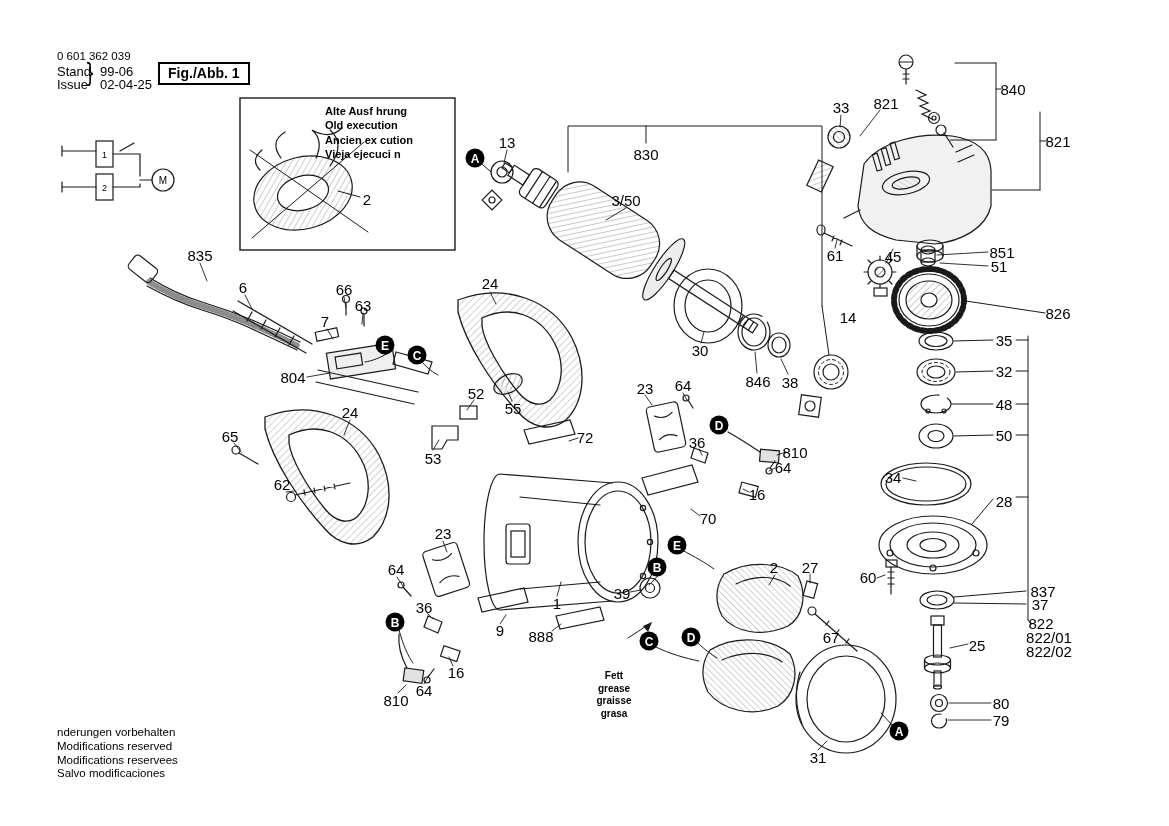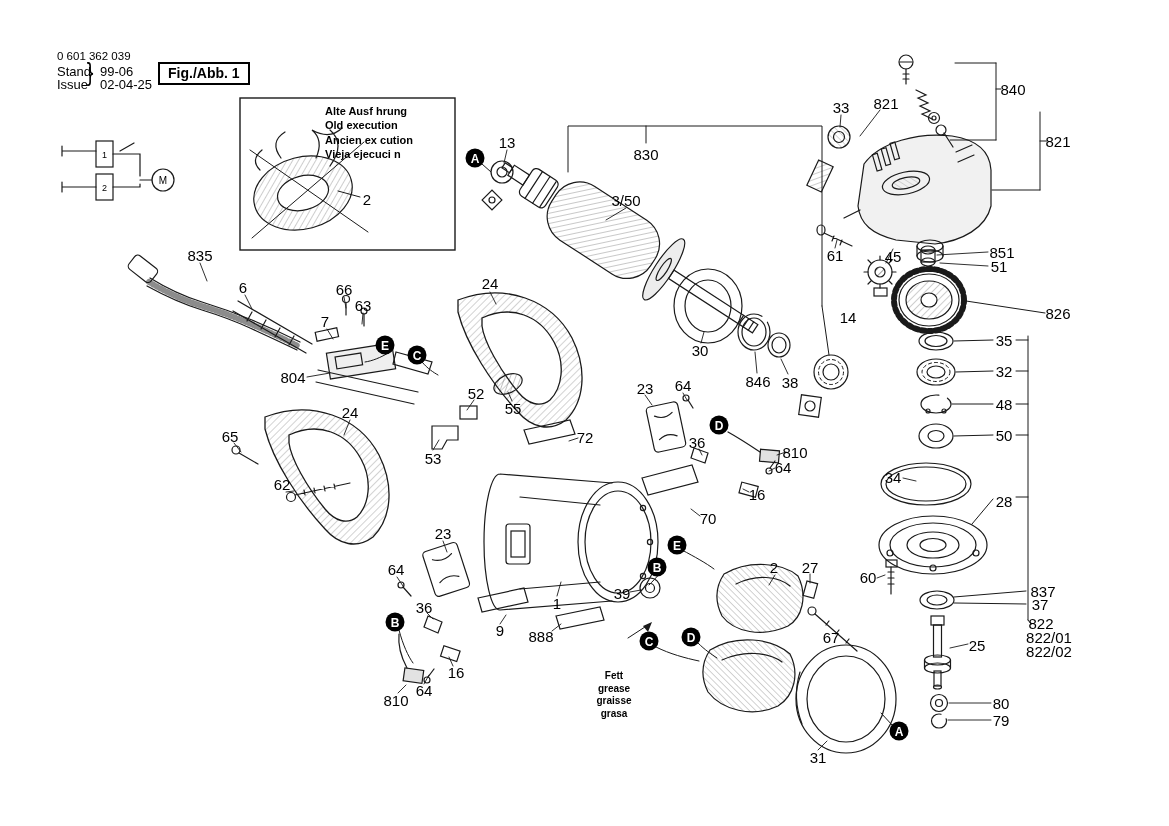--- a/index.html
+++ b/index.html
@@ -362,20 +362,26 @@
     <div>Vieja ejecuci n</div>
   </div>
 
   <div class="grease">
     <div>Fett</div>
     <div>grease</div>
     <div>graisse</div>
     <div>grasa</div>
   </div>
 
+  <div class="footer">
+    <div> nderungen vorbehalten</div>
+    <div>Modifications reserved</div>
+    <div>Modifications reservees</div>
+    <div>Salvo modificaciones</div>
+  </div>
 
   <div>
       <span class="callout" style="left: 200px; top: 255px;">835</span>
       <span class="callout" style="left: 243px; top: 287px;">6</span>
       <span class="callout" style="left: 344px; top: 289px;">66</span>
       <span class="callout" style="left: 363px; top: 305px;">63</span>
       <span class="callout" style="left: 325px; top: 321px;">7</span>
       <span class="callout" style="left: 293px; top: 377px;">804</span>
       <span class="callout" style="left: 490px; top: 283px;">24</span>
       <span class="callout" style="left: 350px; top: 412px;">24</span>

